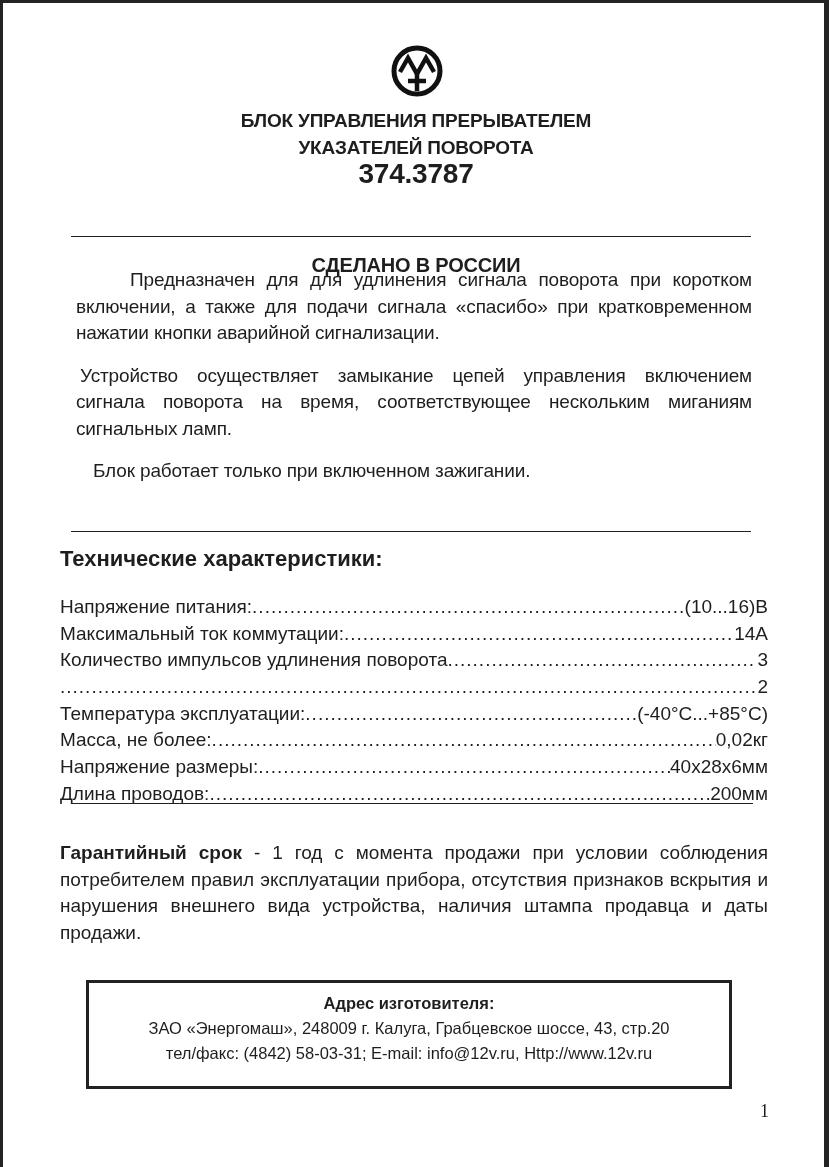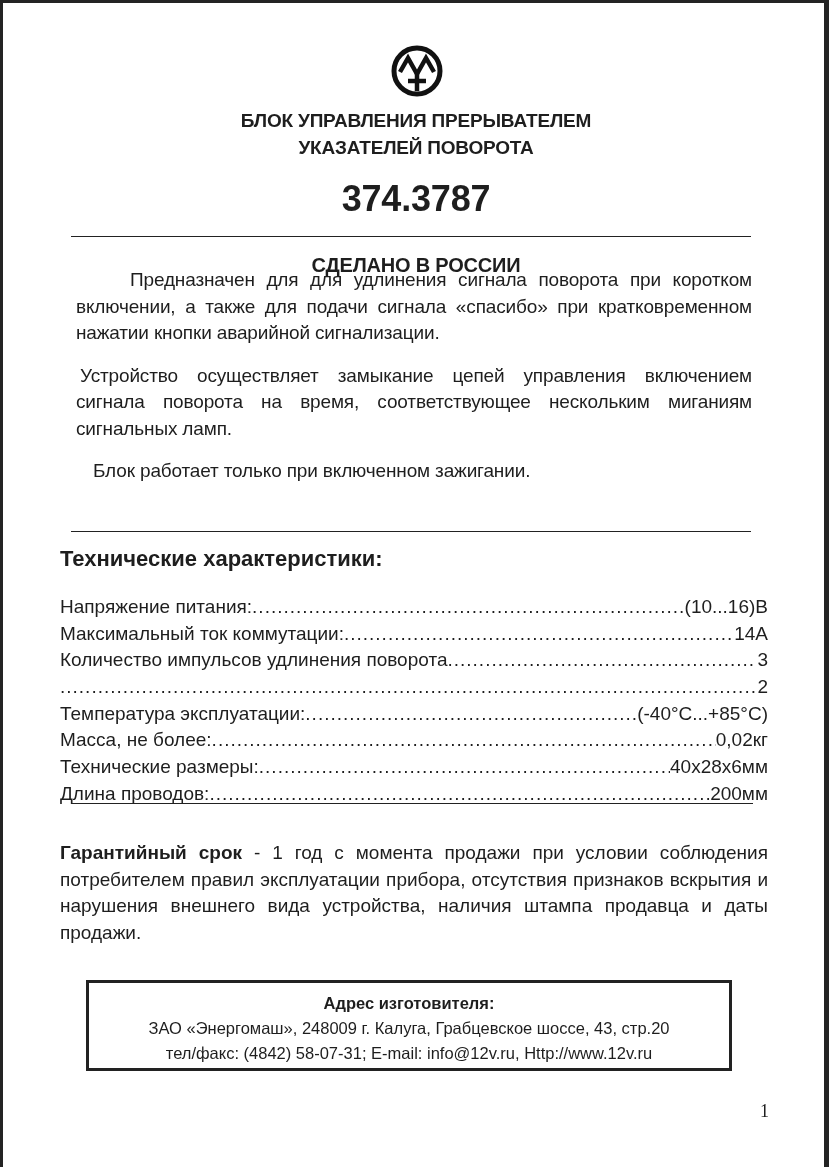--- a/index.html
+++ b/index.html
@@ -9,42 +9,42 @@
     box-sizing: border-box;
     border-left: 3px solid #232323; border-top: 3px solid #232323; border-right: 5px solid #232323;
     background: #ffffff;
     color: #1e1e1e;
     font-family: "Liberation Sans", sans-serif;
   }
   .logo { position: absolute; left: 388px; top: 42px; width: 52px; height: 52px; }
   .title { position: absolute; left: 0; width: 826px; text-align: center; font-weight: bold; letter-spacing: -0.2px; }
   .t1 { top: 107px; font-size: 19px; }
   .t2 { top: 134px; font-size: 19px; }
-  .model { top: 175px; font-size: 36px; }
+  .model { top: 155px; font-size: 28px; }
   .made { top: 203px; font-size: 20px; margin-top: 48px; }
   .hr { position: absolute; height: 0; border-top: 1.5px solid #222; }
   .para {
     position: absolute; left: 57px; width: 708px; font-size: 19px; line-height: 26.5px;
     text-align: justify; letter-spacing: -0.15px;
   }
   .para p { margin: 16px; }
   .indent1 { text-indent: 54px; }
   .indent2 { text-indent: 4px; }
   .indent3 { text-indent: 17px; }
   .spec-title { position: absolute; left: 57px; top: 543px; font-size: 22px; font-weight: bold; }
   .specs { position: absolute; left: 57px; top: 591px; width: 708px; font-size: 19px; }
   .spec-row { display: flex; height: 26.7px; line-height: 26.7px; white-space: nowrap; overflow: hidden; }
   .spec-label { flex: 0 0 auto; }
   .spec-dots { flex: 1 1 auto; overflow: hidden; white-space: nowrap; letter-spacing: 1px; }
   .spec-dots::before { content: "................................................................................................................................................................"; }
   .spec-value { flex: 0 0 auto; }
   .warranty { position: absolute; left: 57px; top: 837px; width: 708px; font-size: 19px; line-height: 26.5px; text-align: justify; }
   .warranty b { font-weight: bold; margin-top: 44px; }
   .addr-box {
-    position: absolute; left: 83px; top: 977px; width: 646px; height: 91px;
+    position: absolute; left: 83px; top: 977px; width: 646px; height: 109px;
     box-sizing: border-box; border: 3px solid #222; text-align: center; font-size: 16.5px; line-height: 25px;
     padding-top: 8px;
   }
   .addr-title { font-weight: bold; }
   .page-num { position: absolute; left: 757px; top: 1098px; font-family: "Liberation Serif", serif; font-size: 18px; }
 </style>
 </head>
 <body>
 
 <div class="page">
@@ -96,37 +96,37 @@
       <span class="spec-label">Температура эксплуатации:</span>
       <span class="spec-dots"></span>
       <span class="spec-value">(-40°С...+85°С)</span>
     </div>
     <div class="spec-row">
       <span class="spec-label">Масса, не более:</span>
       <span class="spec-dots"></span>
       <span class="spec-value">0,02кг</span>
     </div>
     <div class="spec-row">
-      <span class="spec-label">Технические размеры:</span>
+      <span class="spec-label">Напряжение размеры:</span>
       <span class="spec-dots"></span>
       <span class="spec-value">40х28х6мм</span>
     </div>
     <div class="spec-row">
       <span class="spec-label">Длина проводов:</span>
       <span class="spec-dots"></span>
       <span class="spec-value">200мм</span>
     </div>
   </div>
 
   <div class="hr" style="left:68px; top:800px; width:682px;"></div>
 
   <div class="warranty">
     <b>Гарантийный срок</b><span> - 1 год с момента продажи при условии соблюдения потребителем правил эксплуатации прибора, отсутствия признаков вскрытия и нарушения внешнего вида устройства, наличия штампа продавца и даты продажи.</span>
   </div>
 
   <div class="addr-box">
     <div class="addr-title">Адрес изготовителя:</div>
     <div>ЗАО «Энергомаш», 248009 г. Калуга, Грабцевское шоссе, 43, стр.20</div>
-    <div>тел/факс: (4842) 58-07-31; E-mail: info@12v.ru, Http://www.12v.ru</div>
+    <div>тел/факс: (4842) 58-03-31; E-mail: info@12v.ru, Http://www.12v.ru</div>
   </div>
 
   <div class="page-num">1</div>
 </div>
 
 </body></html>

